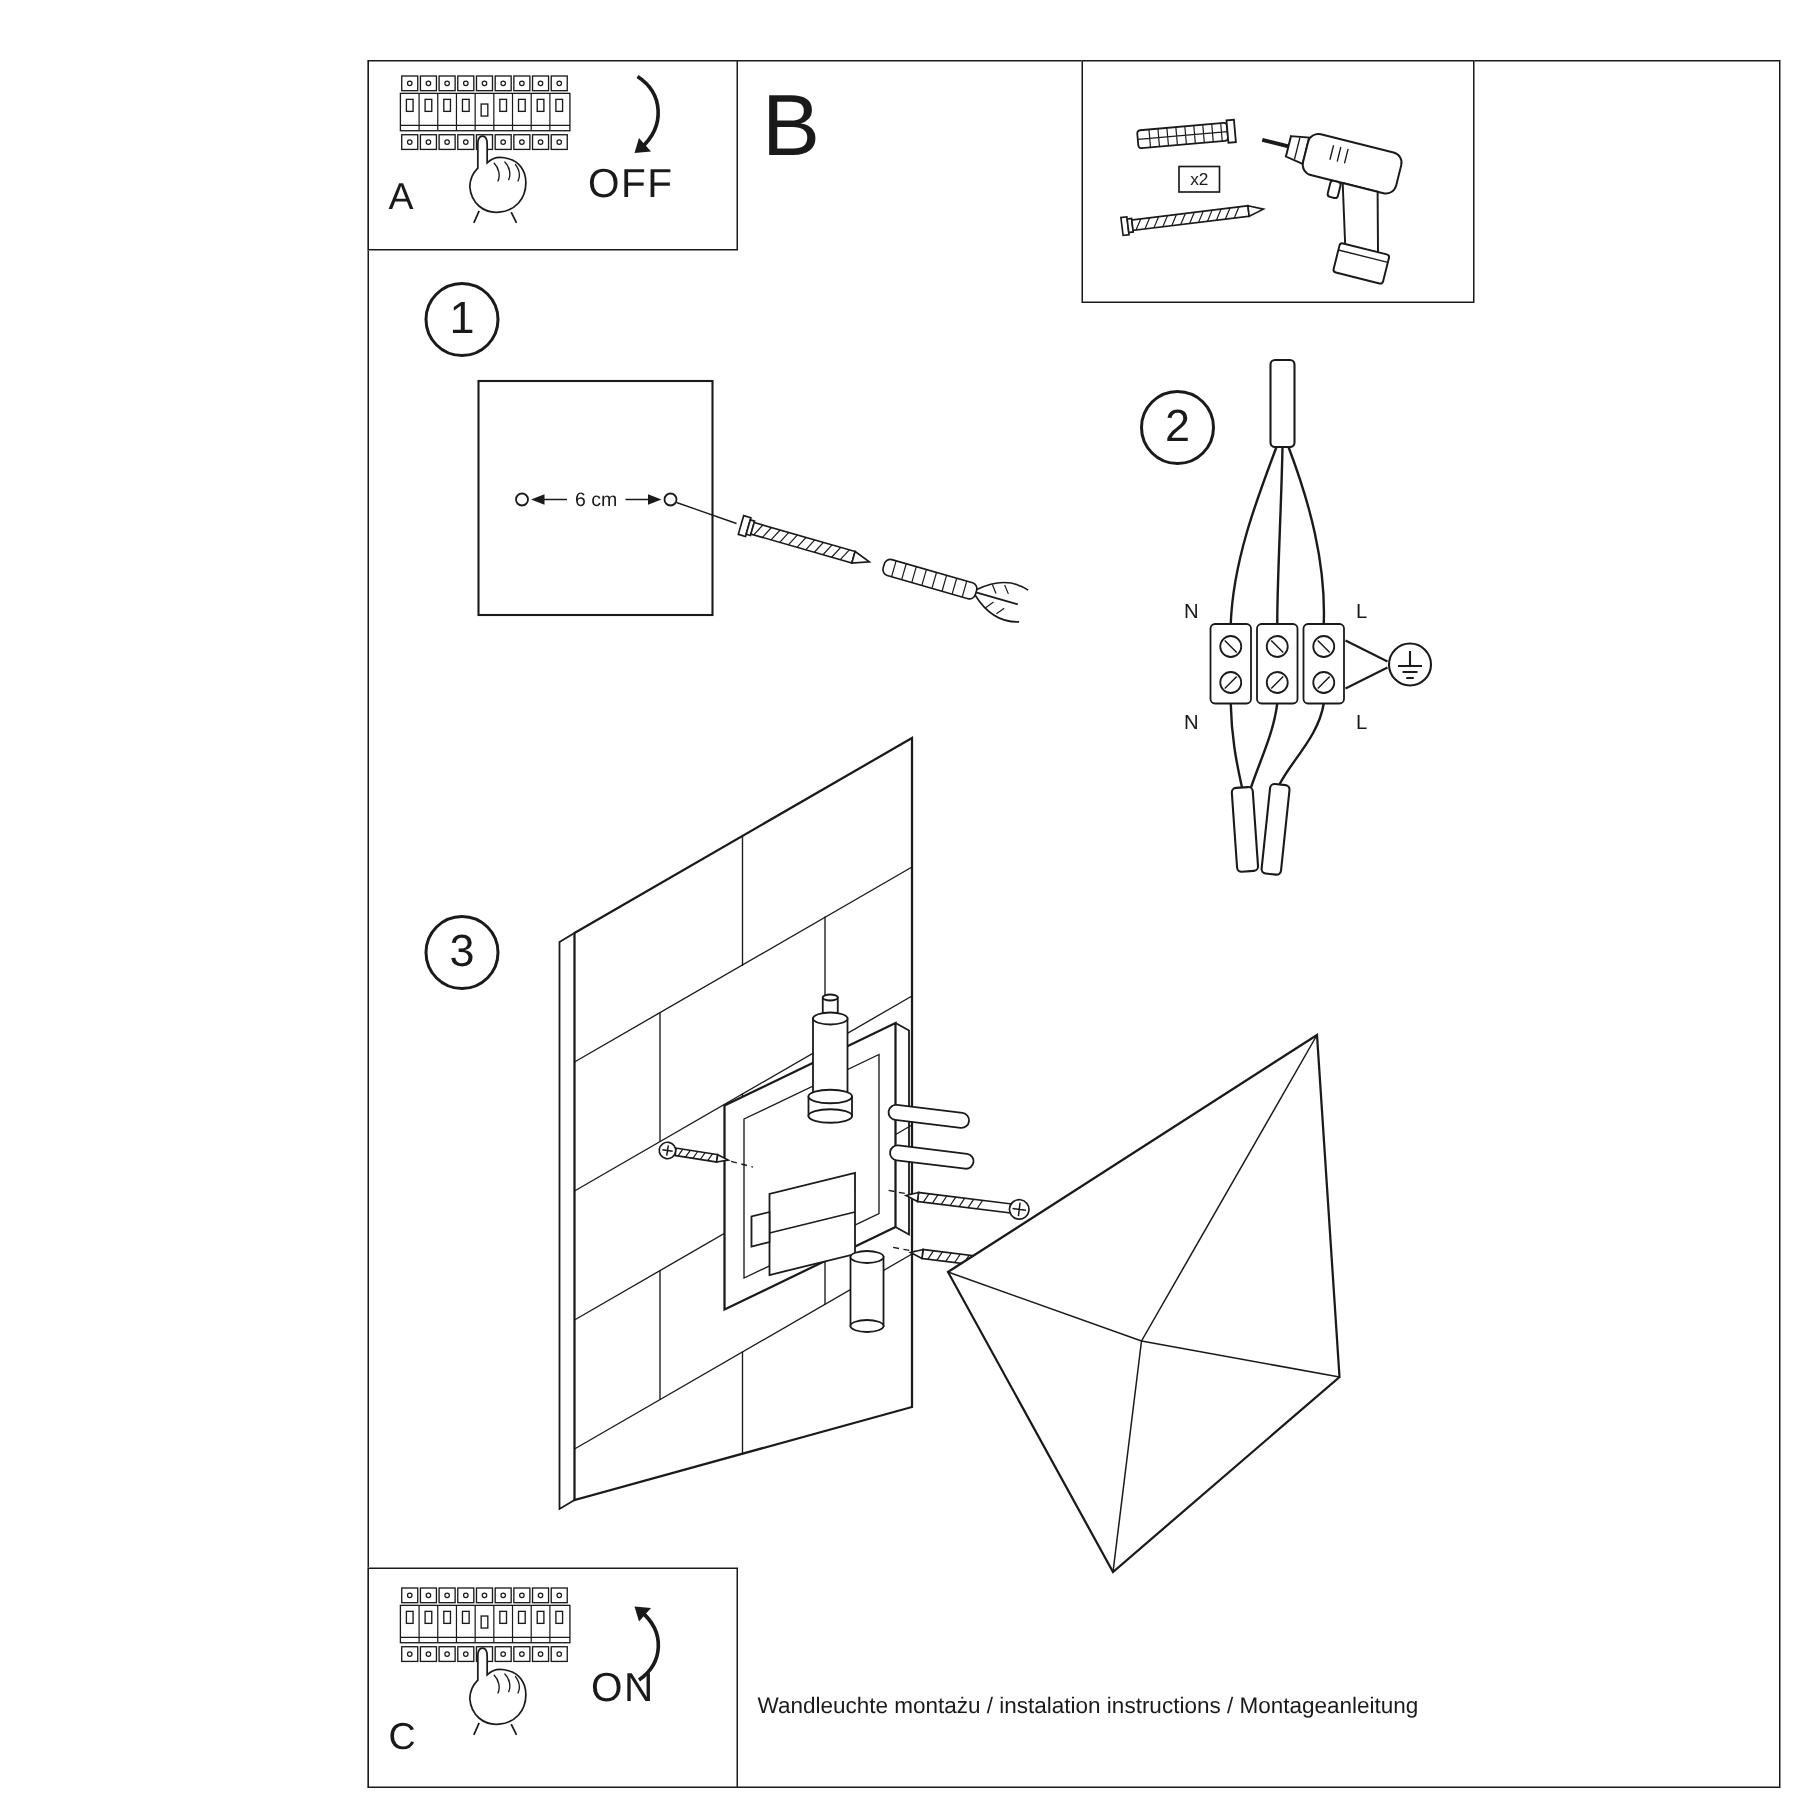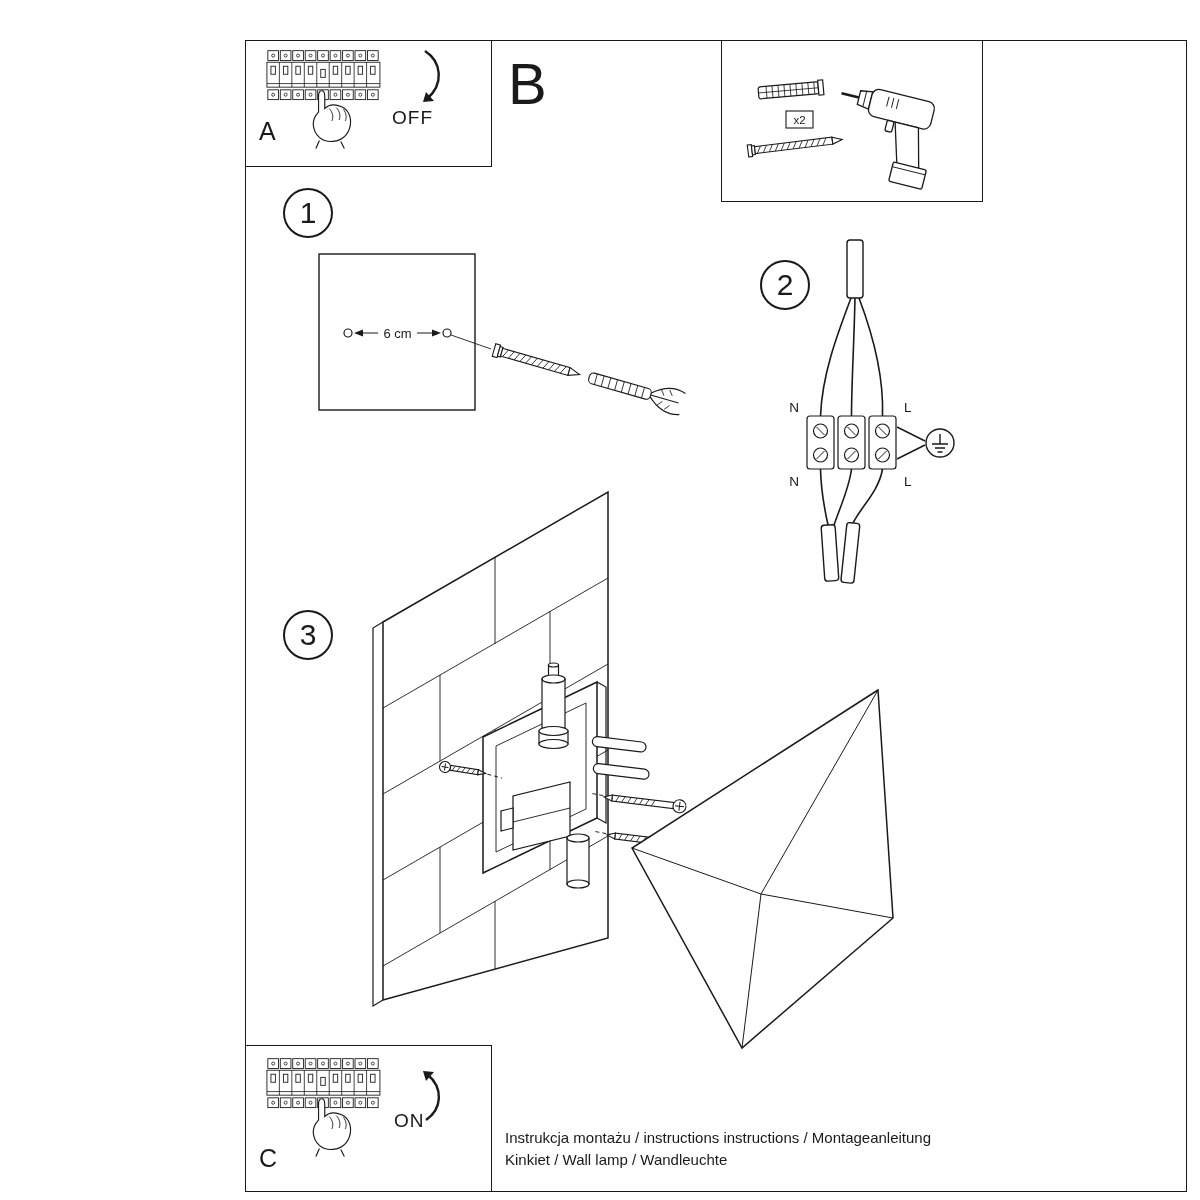--- a/index.html
+++ b/index.html
@@ -4,21 +4,21 @@
 <title>Instructions</title>
 <style>
   html,body{margin:0;padding:0}
   body{width:1200px;height:1200px;position:relative;background:#fff;
        font-family:"Liberation Sans",sans-serif;color:#1a1a1a;overflow:hidden}
   .abs{position:absolute}
   .frame{border:1.6px solid #1a1a1a;background:#fff}
   .badge-circle{width:46px;height:46px;border:2px solid #1a1a1a;border-radius:50%;
       display:flex;align-items:center;justify-content:center;font-size:30px;background:#fff}
   .boxlabel{font-size:25px}
-  .action{font-size:19px;letter-spacing:1px}
+  .action{font-size:27px;letter-spacing:1px}
   .bigB{font-size:58px}
   .footer{font-size:15px;line-height:22px}
   svg{display:block;overflow:visible}
   svg text{font-family:"Liberation Sans",sans-serif;fill:#1a1a1a}
 </style>
 </head>
 <body>
 
 <svg width="0" height="0" style="position:absolute" aria-hidden="true">
   <defs>
@@ -278,17 +278,16 @@
     </svg>
     <svg class="abs" style="left:152px;top:18px" width="60" height="58" viewBox="0 0 60 58">
       <path d="M28,56 C44,45 46,24 29,10" fill="none" stroke="#1a1a1a" stroke-width="2.4"></path>
       <polygon points="25,7 36,8 28,17" fill="#1a1a1a"></polygon>
     </svg>
     <div class="abs action" style="left:148px;top:64px">ON</div>
     <div class="abs boxlabel" style="left:13px;top:98px">C</div>
   </div>
 
   <div class="abs footer" style="left:505px;top:1127px">
-    <div>Instrukcja montażu / instructions instructions / Montageanleitung</div>
-    <div>Kinkiet / Wall lamp / Wandleuchte</div>
+    <div>Wandleuchte montażu / instalation instructions / Montageanleitung</div>
   </div>
 
 </div>
 
 </body></html>

